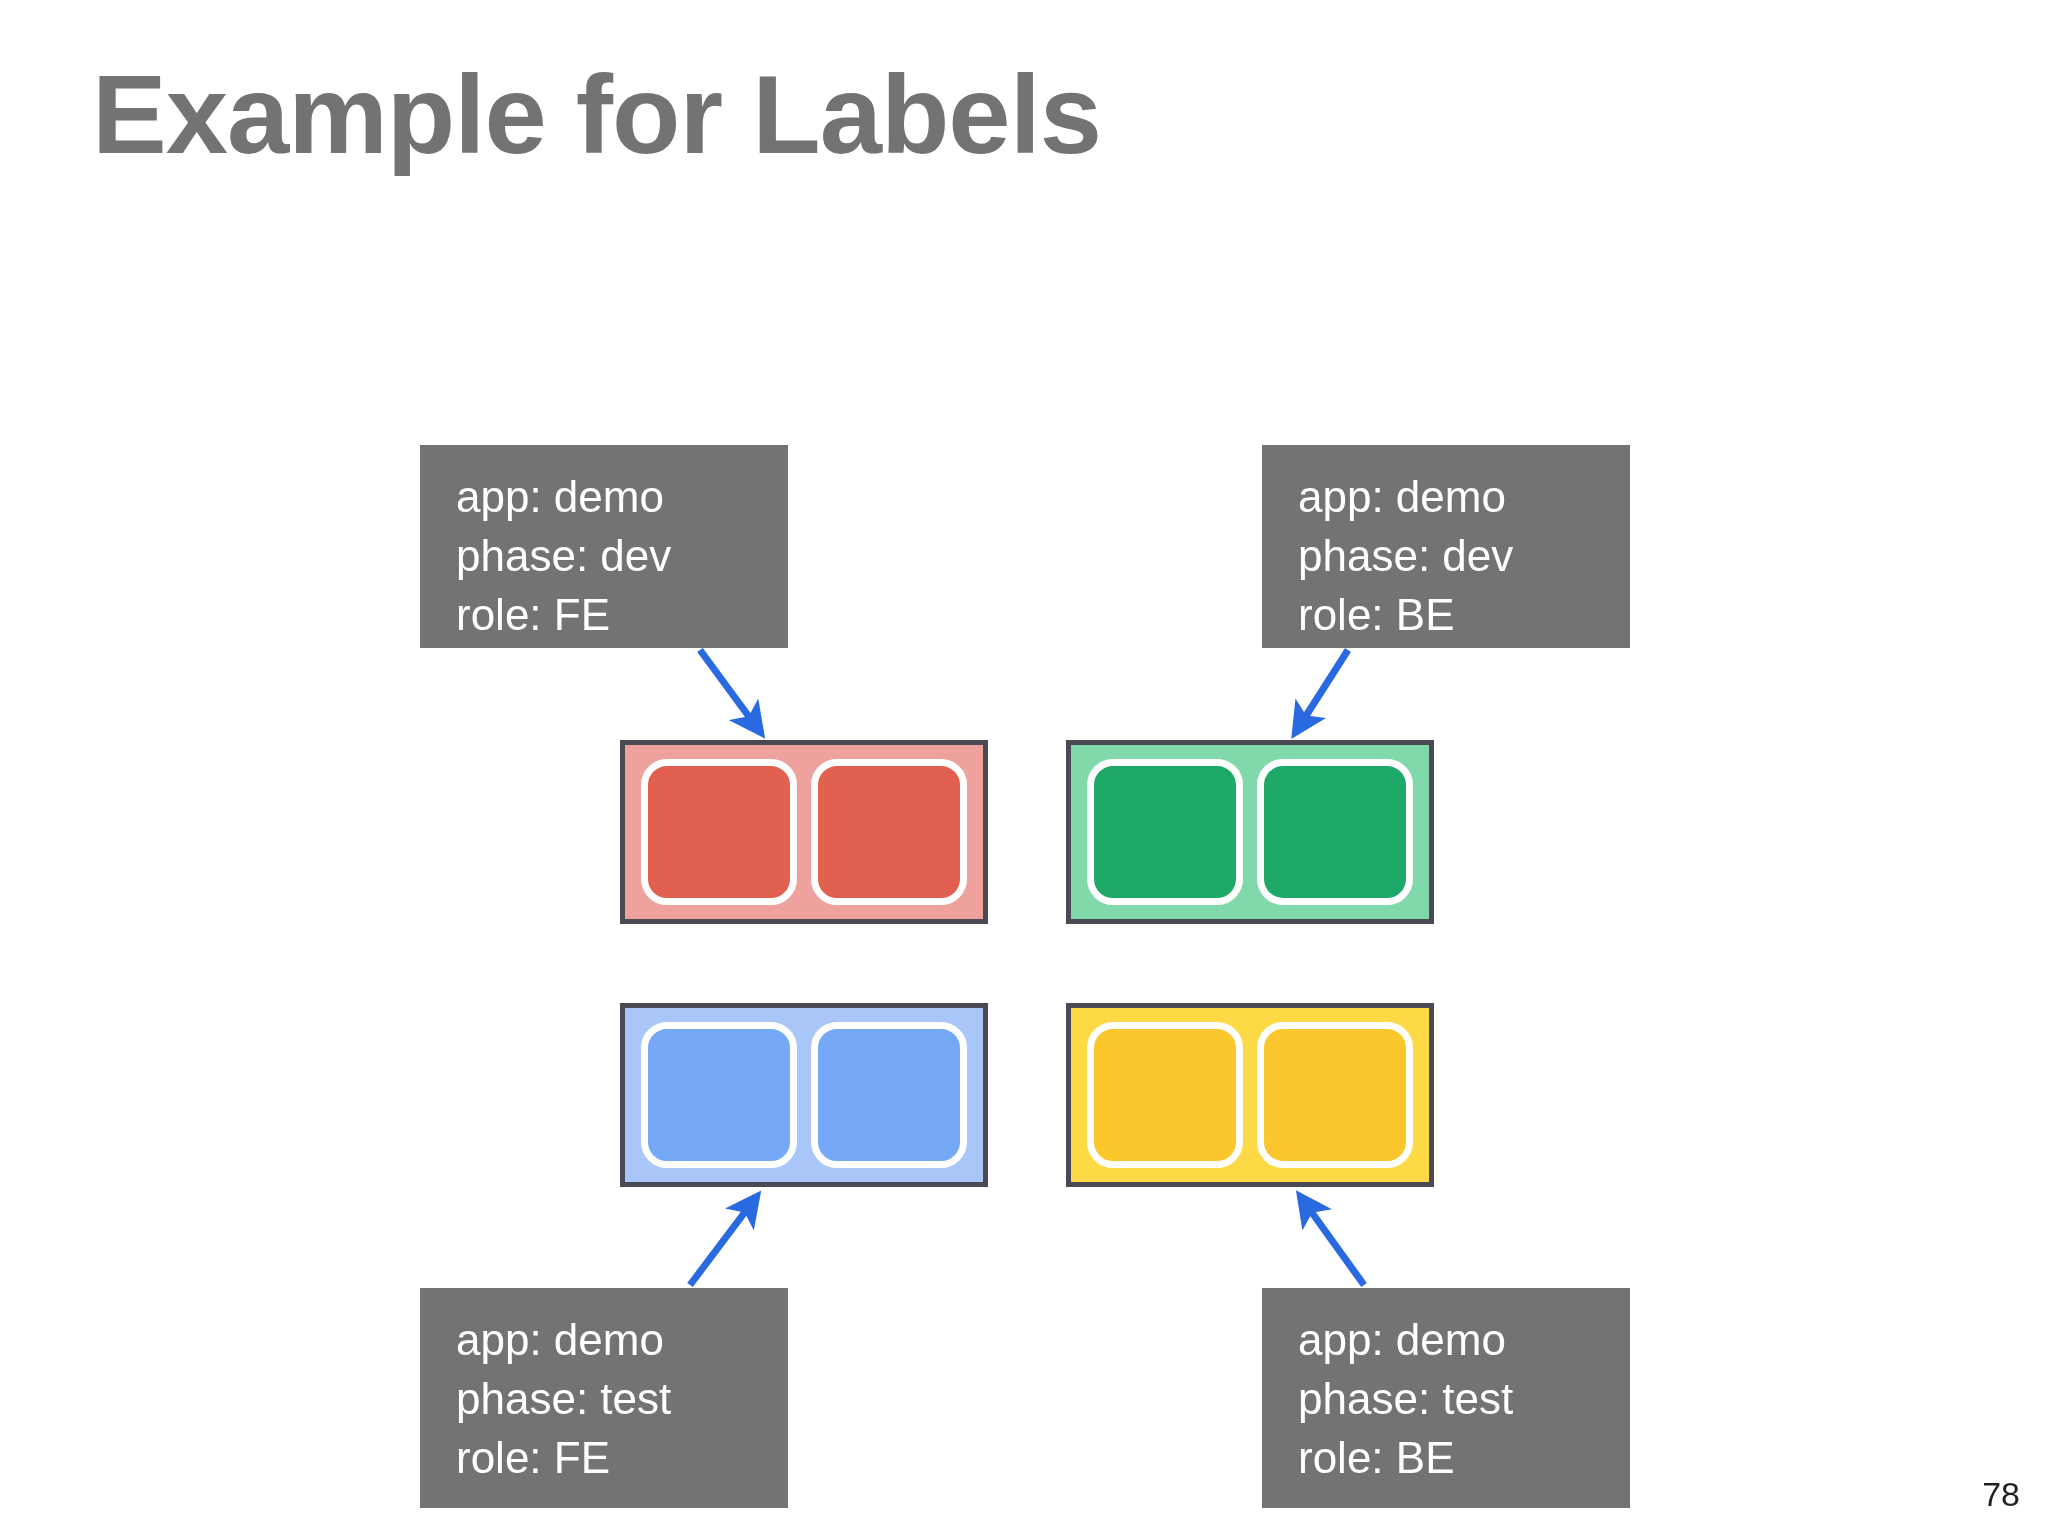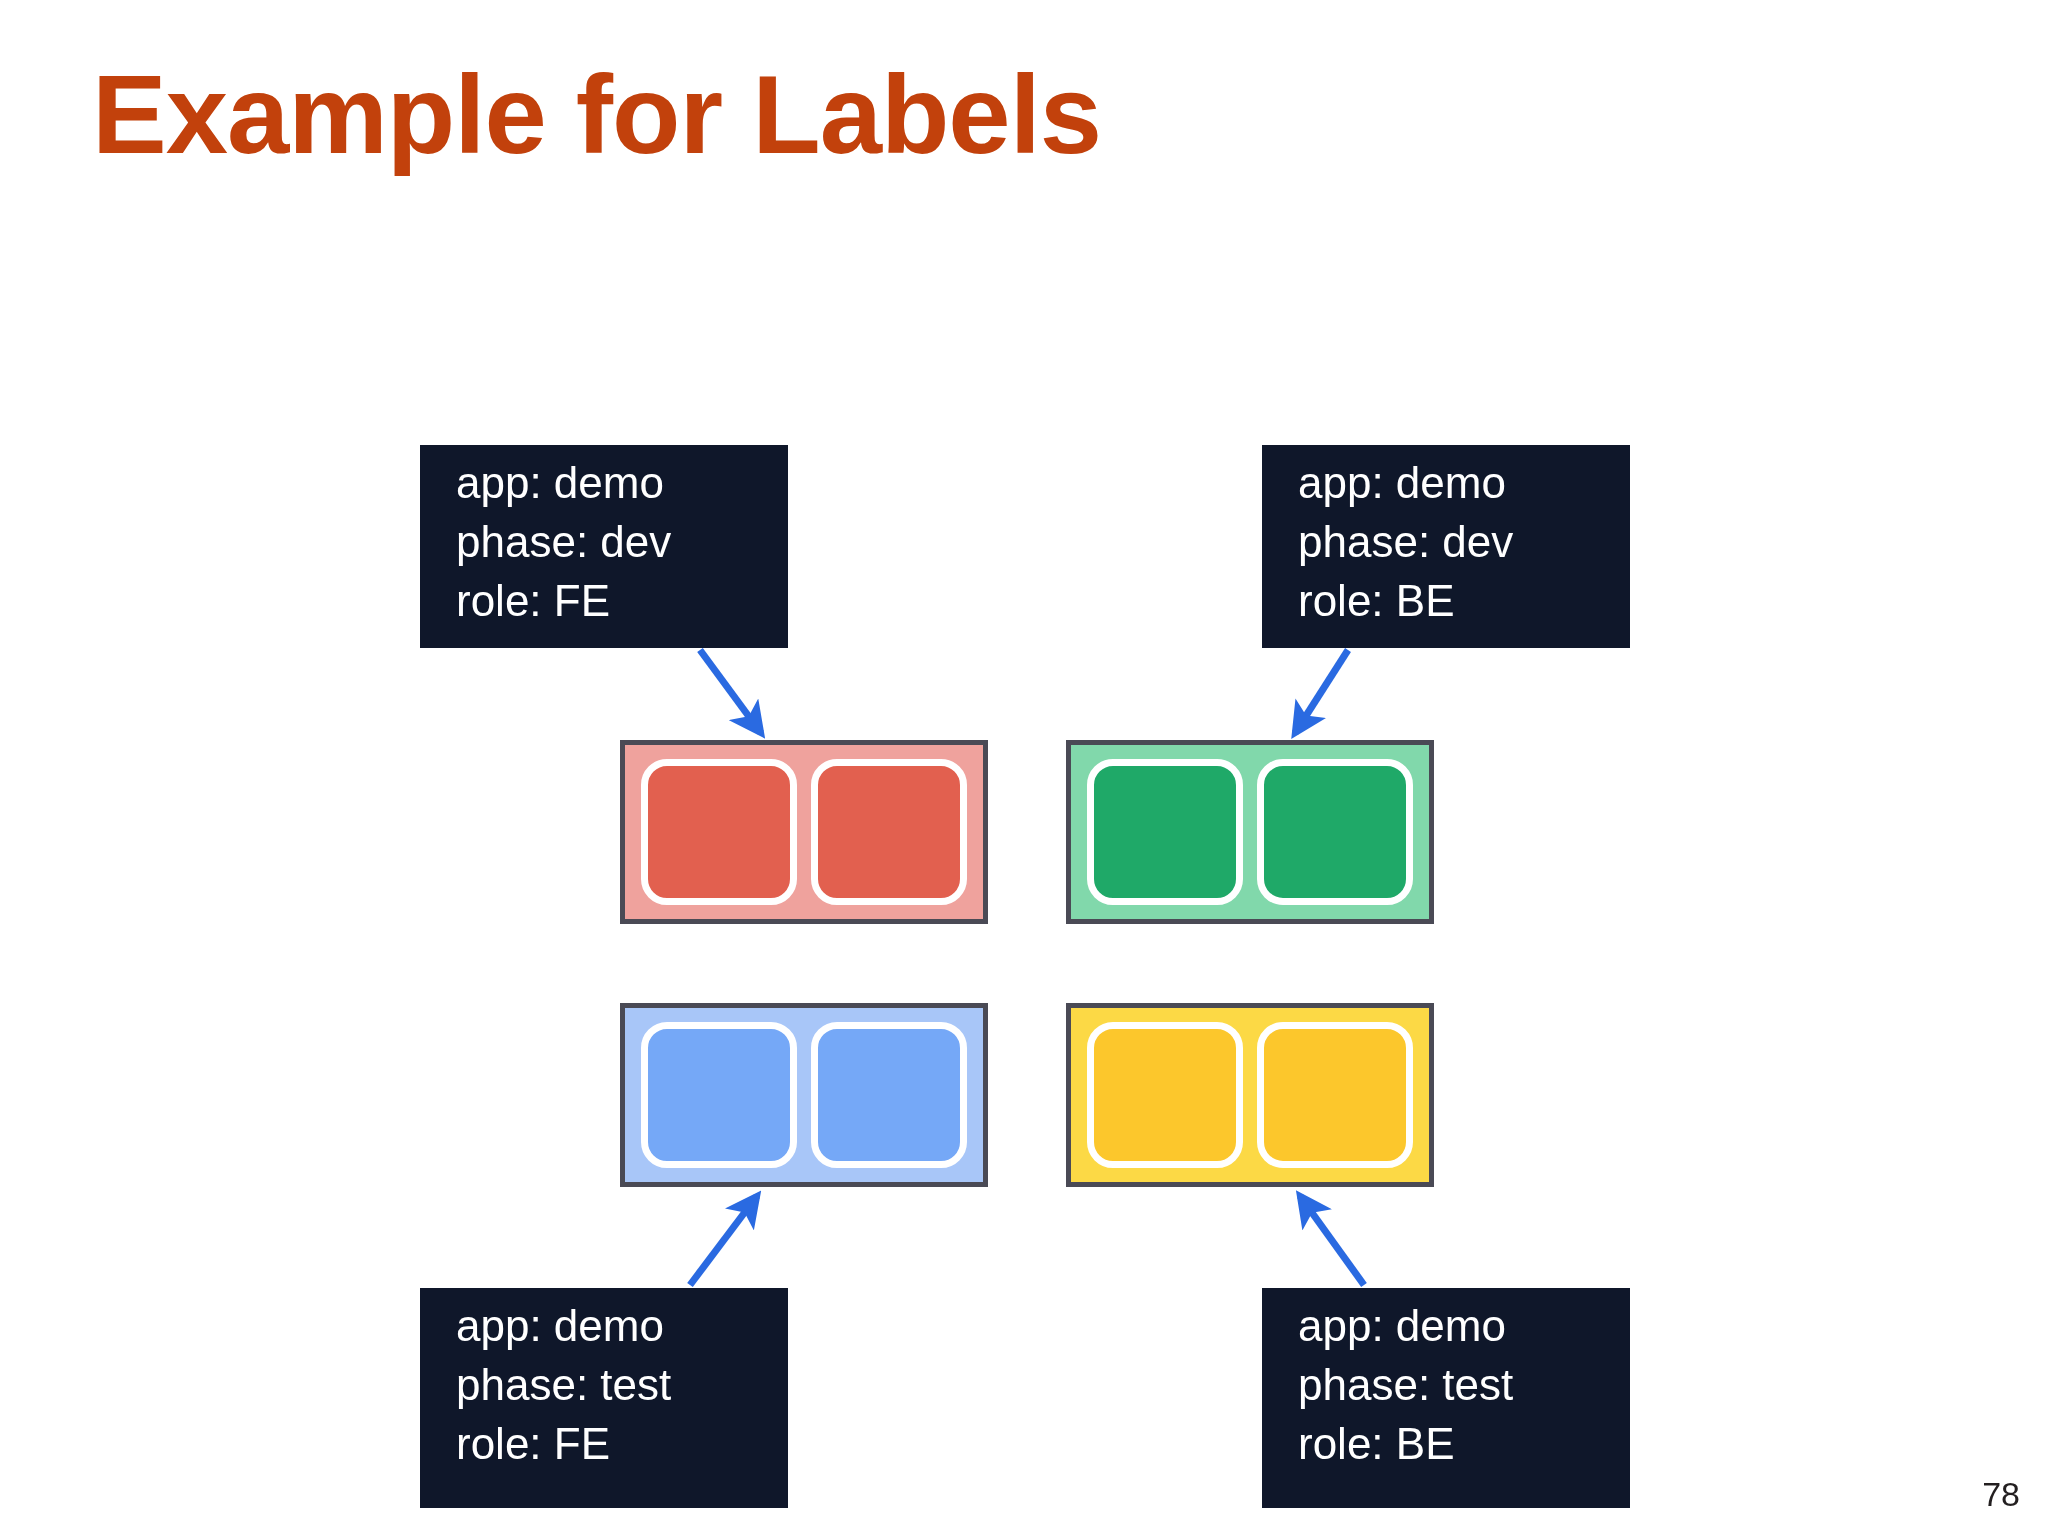--- a/index.html
+++ b/index.html
@@ -20,42 +20,42 @@
 
   
   #slide-title {
     position: absolute;
     left: 92px;
     top: 52px;
     font-size: 112px;
     font-weight: 700;
     line-height: 1.12;
     letter-spacing: -1px;
-    color: #c2410c;
+    color: #737373;
     white-space: nowrap;
     font-family: "Liberation Sans", sans-serif;
   }
 
   
   #page-number {
     position: absolute;
     right: 28px;
     bottom: 22px;
     font-size: 34px;
     color: #231f20;
     font-family: "Liberation Sans", sans-serif;
     text-align: right;
   }
 
   
   .label-box {
     position: absolute;
-    background: #0f172a;
+    background: #737373;
     box-sizing: border-box;
-    padding: 8px 0 0 36px;
+    padding: 22px 0 0 36px;
   }
   .label-line {
     color: #ffffff;
     font-size: 44px;
     line-height: 59px;
     font-family: "Liberation Sans", sans-serif;
     white-space: nowrap;
   }
 
   #label-dev-fe  { left: 420px;  top: 445px;  width: 368px; height: 203px; }

